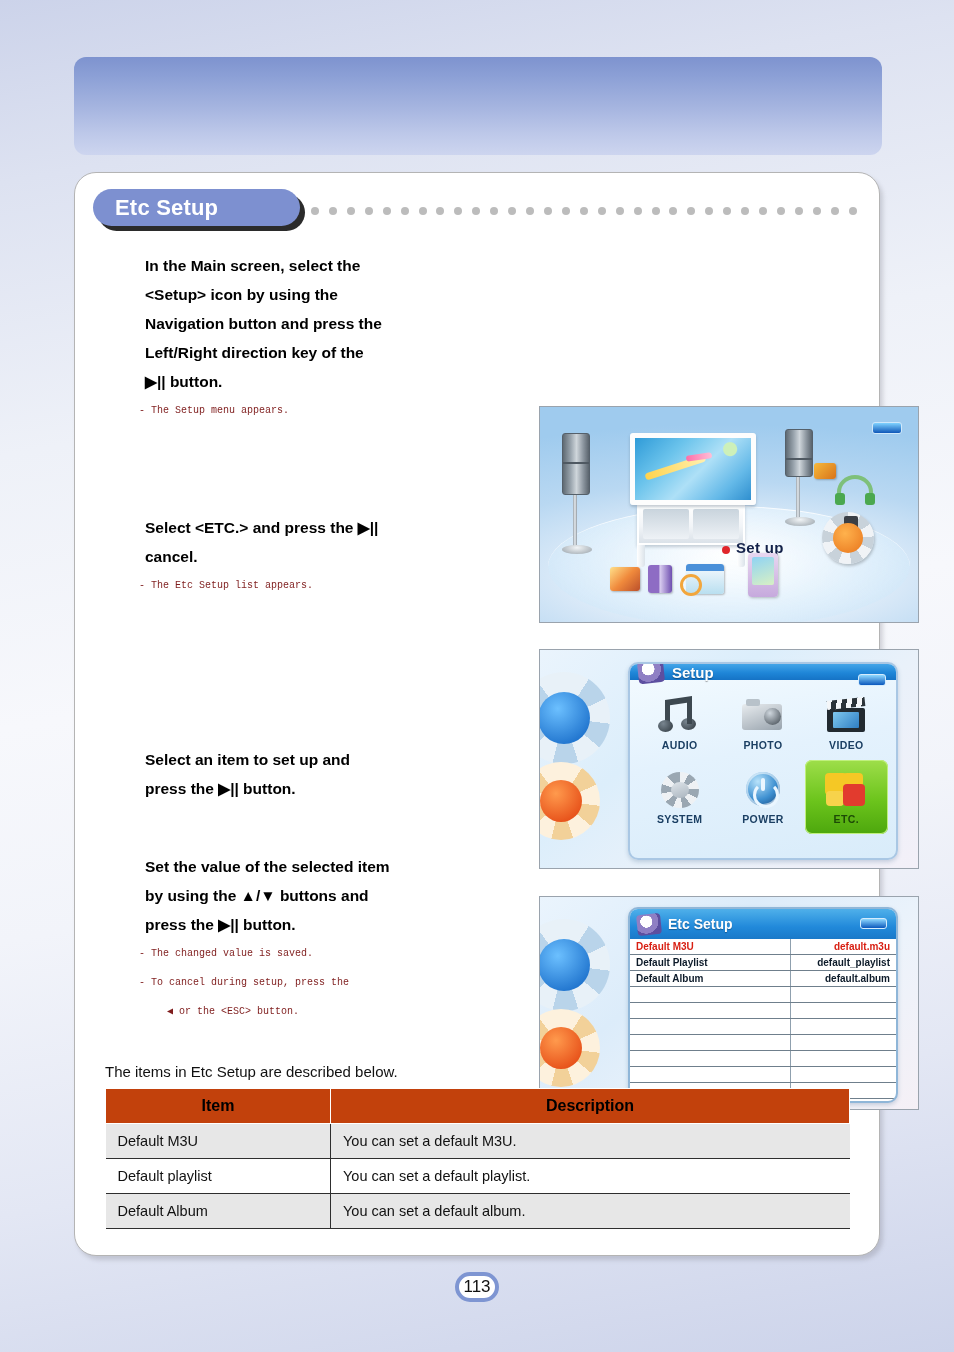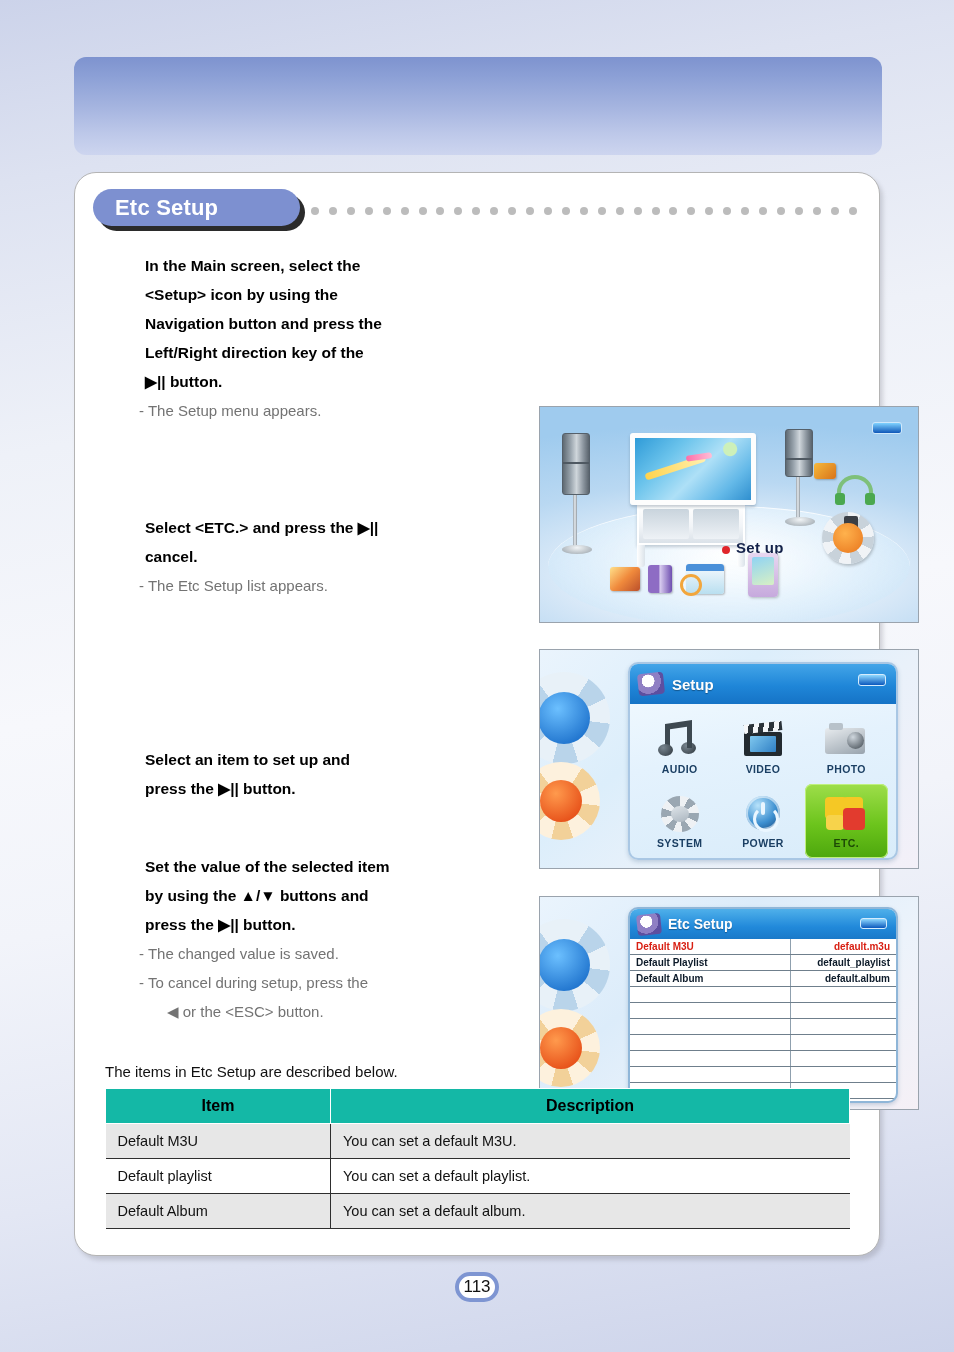--- a/index.html
+++ b/index.html
@@ -106,26 +106,27 @@
     width: 330px;
   }
   .step-bold {
     font-size: 15.5px;
     font-weight: bold;
     color: #000000;
     line-height: 29px;
     margin: 0 0 0 6px;
   }
   .step-note {
-    font-size: 15px;
-    color: #737373;
+    font-size: 10px;
+    color: #7f1d1d;
     line-height: 29px;
     margin: 0;
     text-indent: -10px;
     padding-left: 10px;
+    font-family: Liberation Mono, monospace;
   }
   .step-note.indent2 {
     padding-left: 28px;
     text-indent: 0;
   }
 
   
   .shot {
     position: absolute;
     border: 1px solid #9aa3ad;
@@ -338,21 +339,21 @@
     top: 12px;
     width: 266px;
     height: 194px;
     border: 2px solid #a9c7e4;
     border-radius: 10px;
     background: linear-gradient(170deg, #f4fbff 0%, #e4f2fd 45%, #d9ecfa 100%);
     overflow: hidden;
     box-shadow: 0 2px 4px rgba(60,100,140,0.25);
   }
   .dev-title {
-    height: 40px;
+    height: 16px;
     background: linear-gradient(180deg, #43a5e8 0%, #1f86d8 55%, #1573c6 100%);
     display: flex;
     align-items: center;
     position: relative;
   }
   .dev-title .badge {
     width: 26px; height: 22px; margin-left: 8px;
     background: radial-gradient(circle at 40% 35%, #ffffff 0 30%, #8f7fc4 31% 60%, #5d4fa0 61% 100%);
     border-radius: 4px;
     transform: rotate(-6deg);
@@ -489,21 +490,21 @@
     color: #111111;
   }
   .tbl {
     position: absolute;
     left: 30px;
     top: 915px;
     width: 745px;
     border-collapse: collapse;
   }
   .tbl th {
-    background: #14b8a6;
+    background: #c2410c;
     color: #000000;
     font-size: 16px;
     font-weight: bold;
     height: 32px;
     border: 1px solid #ffffff;
   }
   .tbl th.c1 { width: 222px; }
   .tbl td {
     height: 32px;
     font-size: 14.5px;
@@ -668,30 +669,30 @@
       <div class="dev-grid">
         <div class="dev-cell">
           <div class="gi gi-audio">
               <i></i>
               <u></u>
               <s></s>
             </div>
           <div class="lbl">AUDIO</div>
         </div>
         <div class="dev-cell">
+          <div class="gi gi-photo">
+              <i></i>
+            </div>
+          <div class="lbl">PHOTO</div>
+        </div>
+        <div class="dev-cell">
           <div class="gi gi-video">
               <i></i>
             </div>
           <div class="lbl">VIDEO</div>
-        </div>
-        <div class="dev-cell">
-          <div class="gi gi-photo">
-              <i></i>
-            </div>
-          <div class="lbl">PHOTO</div>
         </div>
         <div class="dev-cell">
           <div class="gi gi-system"></div>
           <div class="lbl">SYSTEM</div>
         </div>
         <div class="dev-cell">
           <div class="gi gi-power">
               <i></i>
             </div>
           <div class="lbl">POWER</div>

